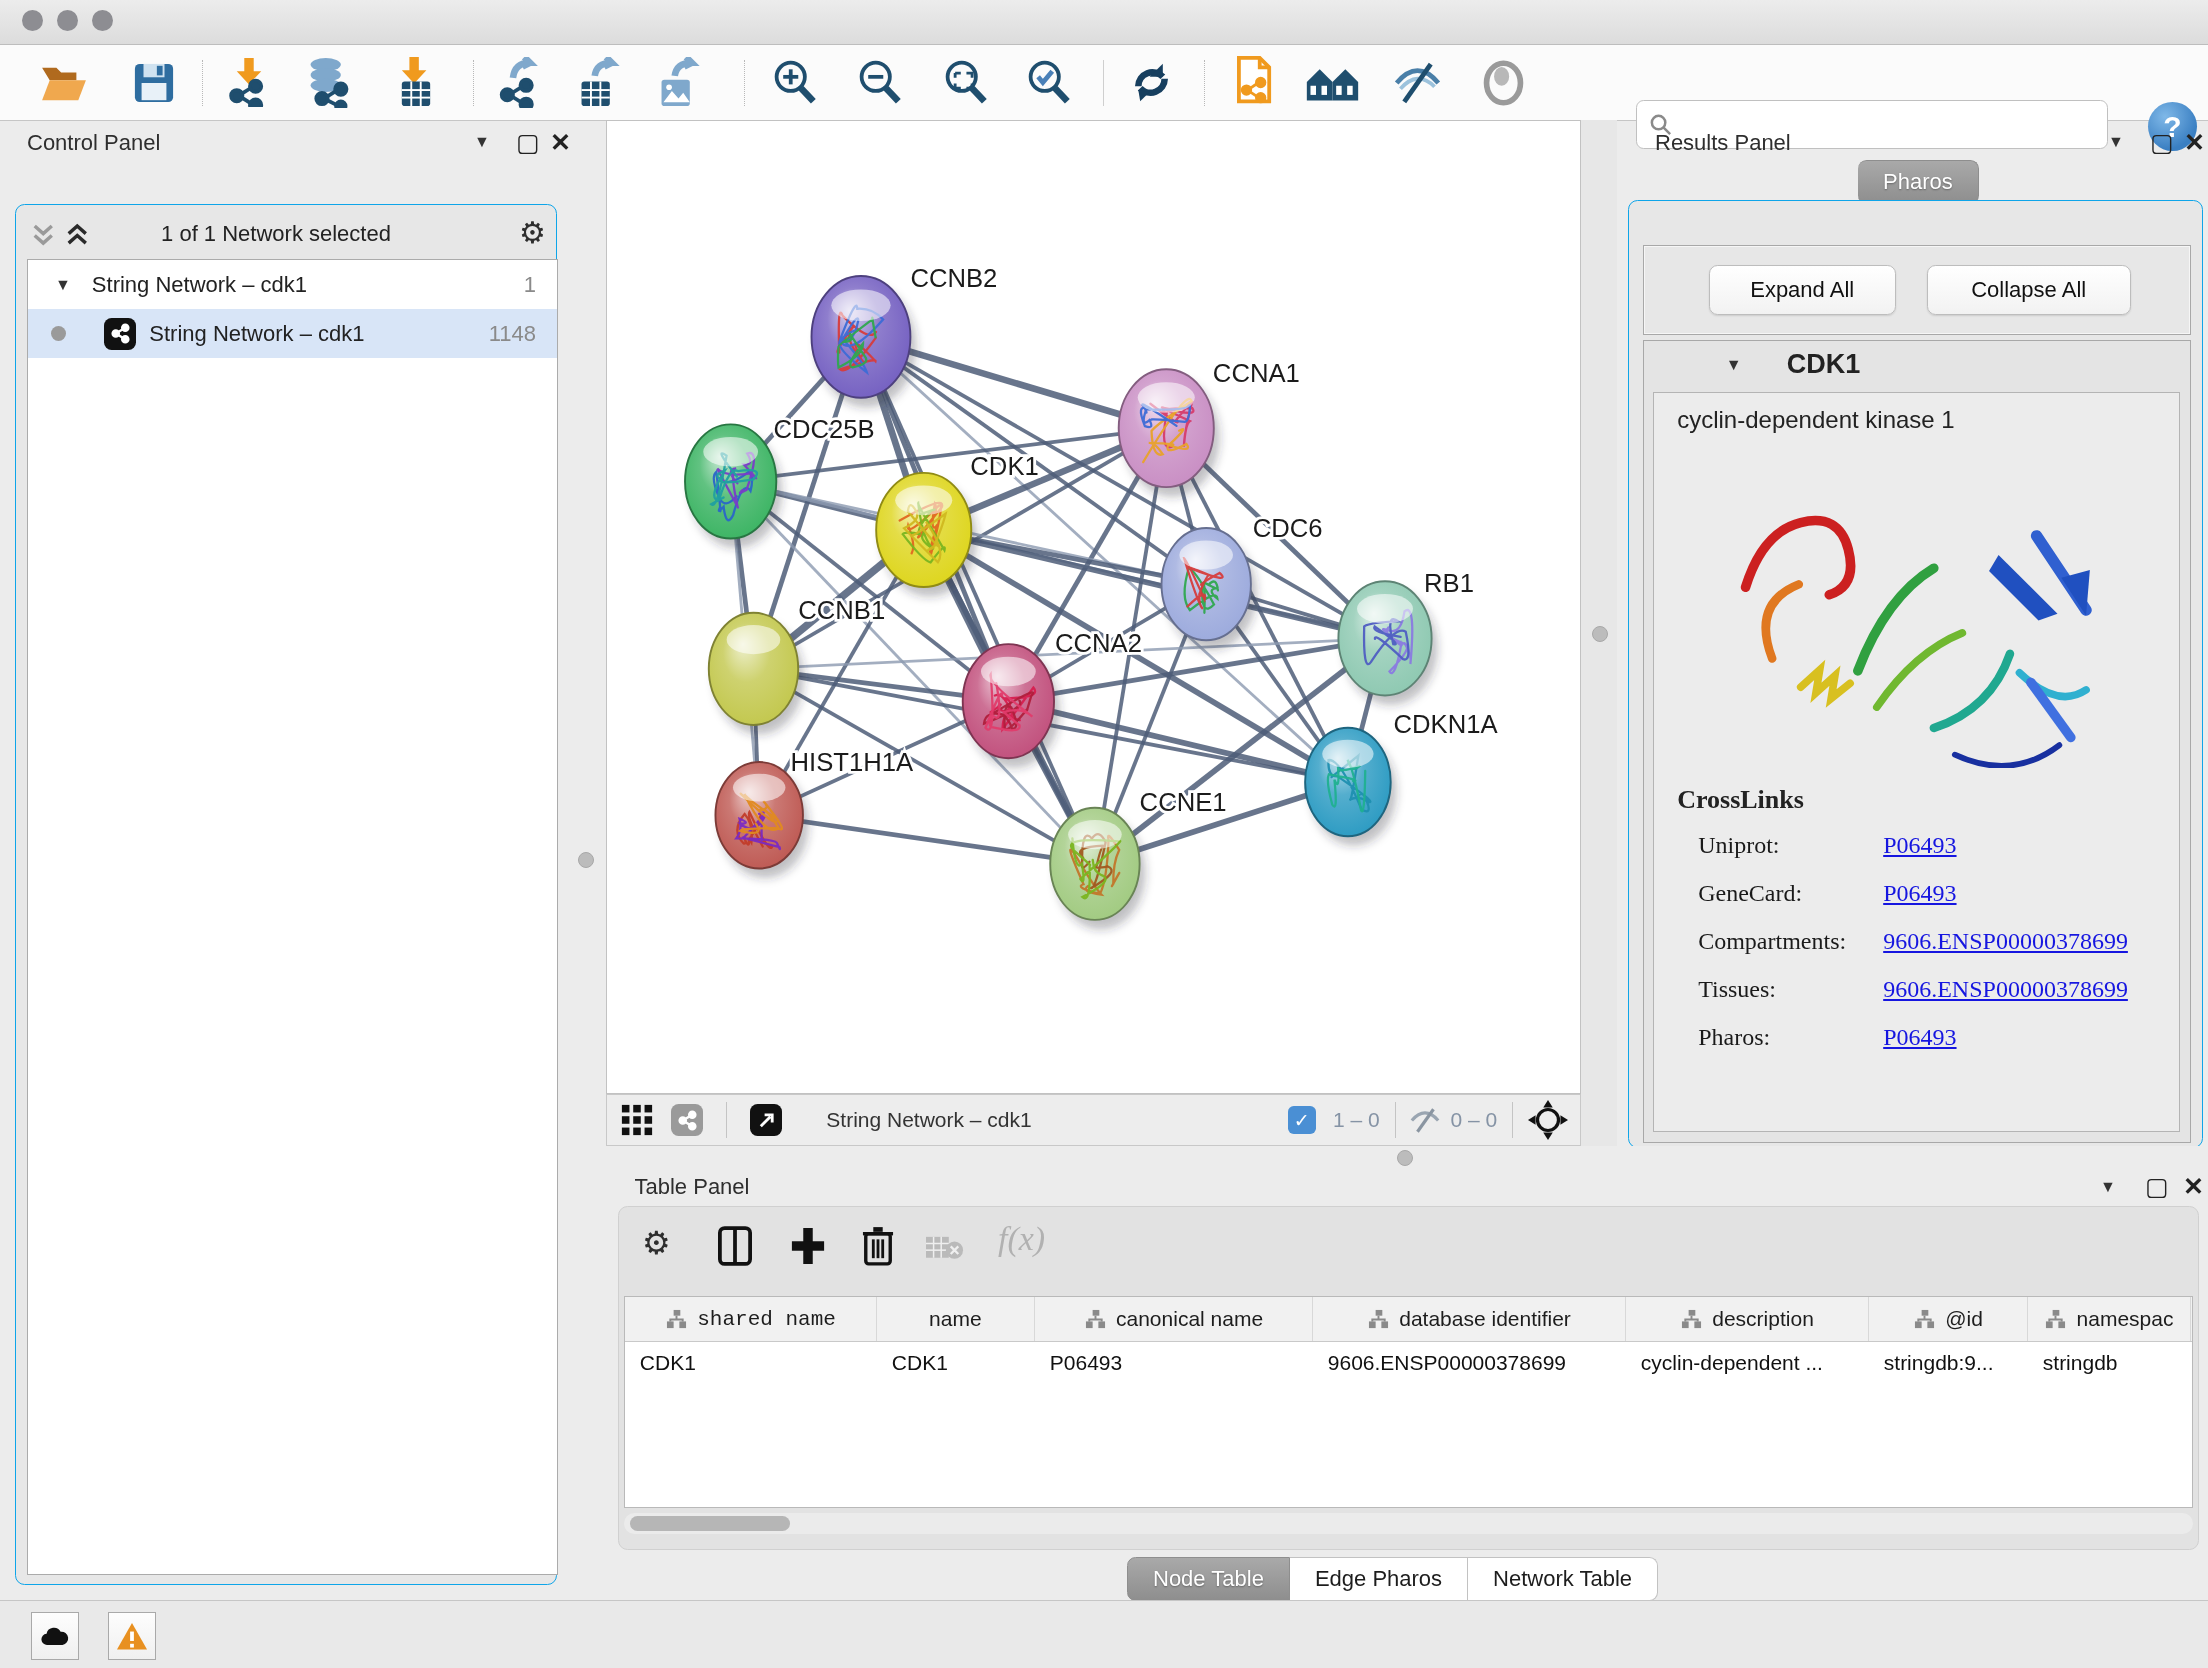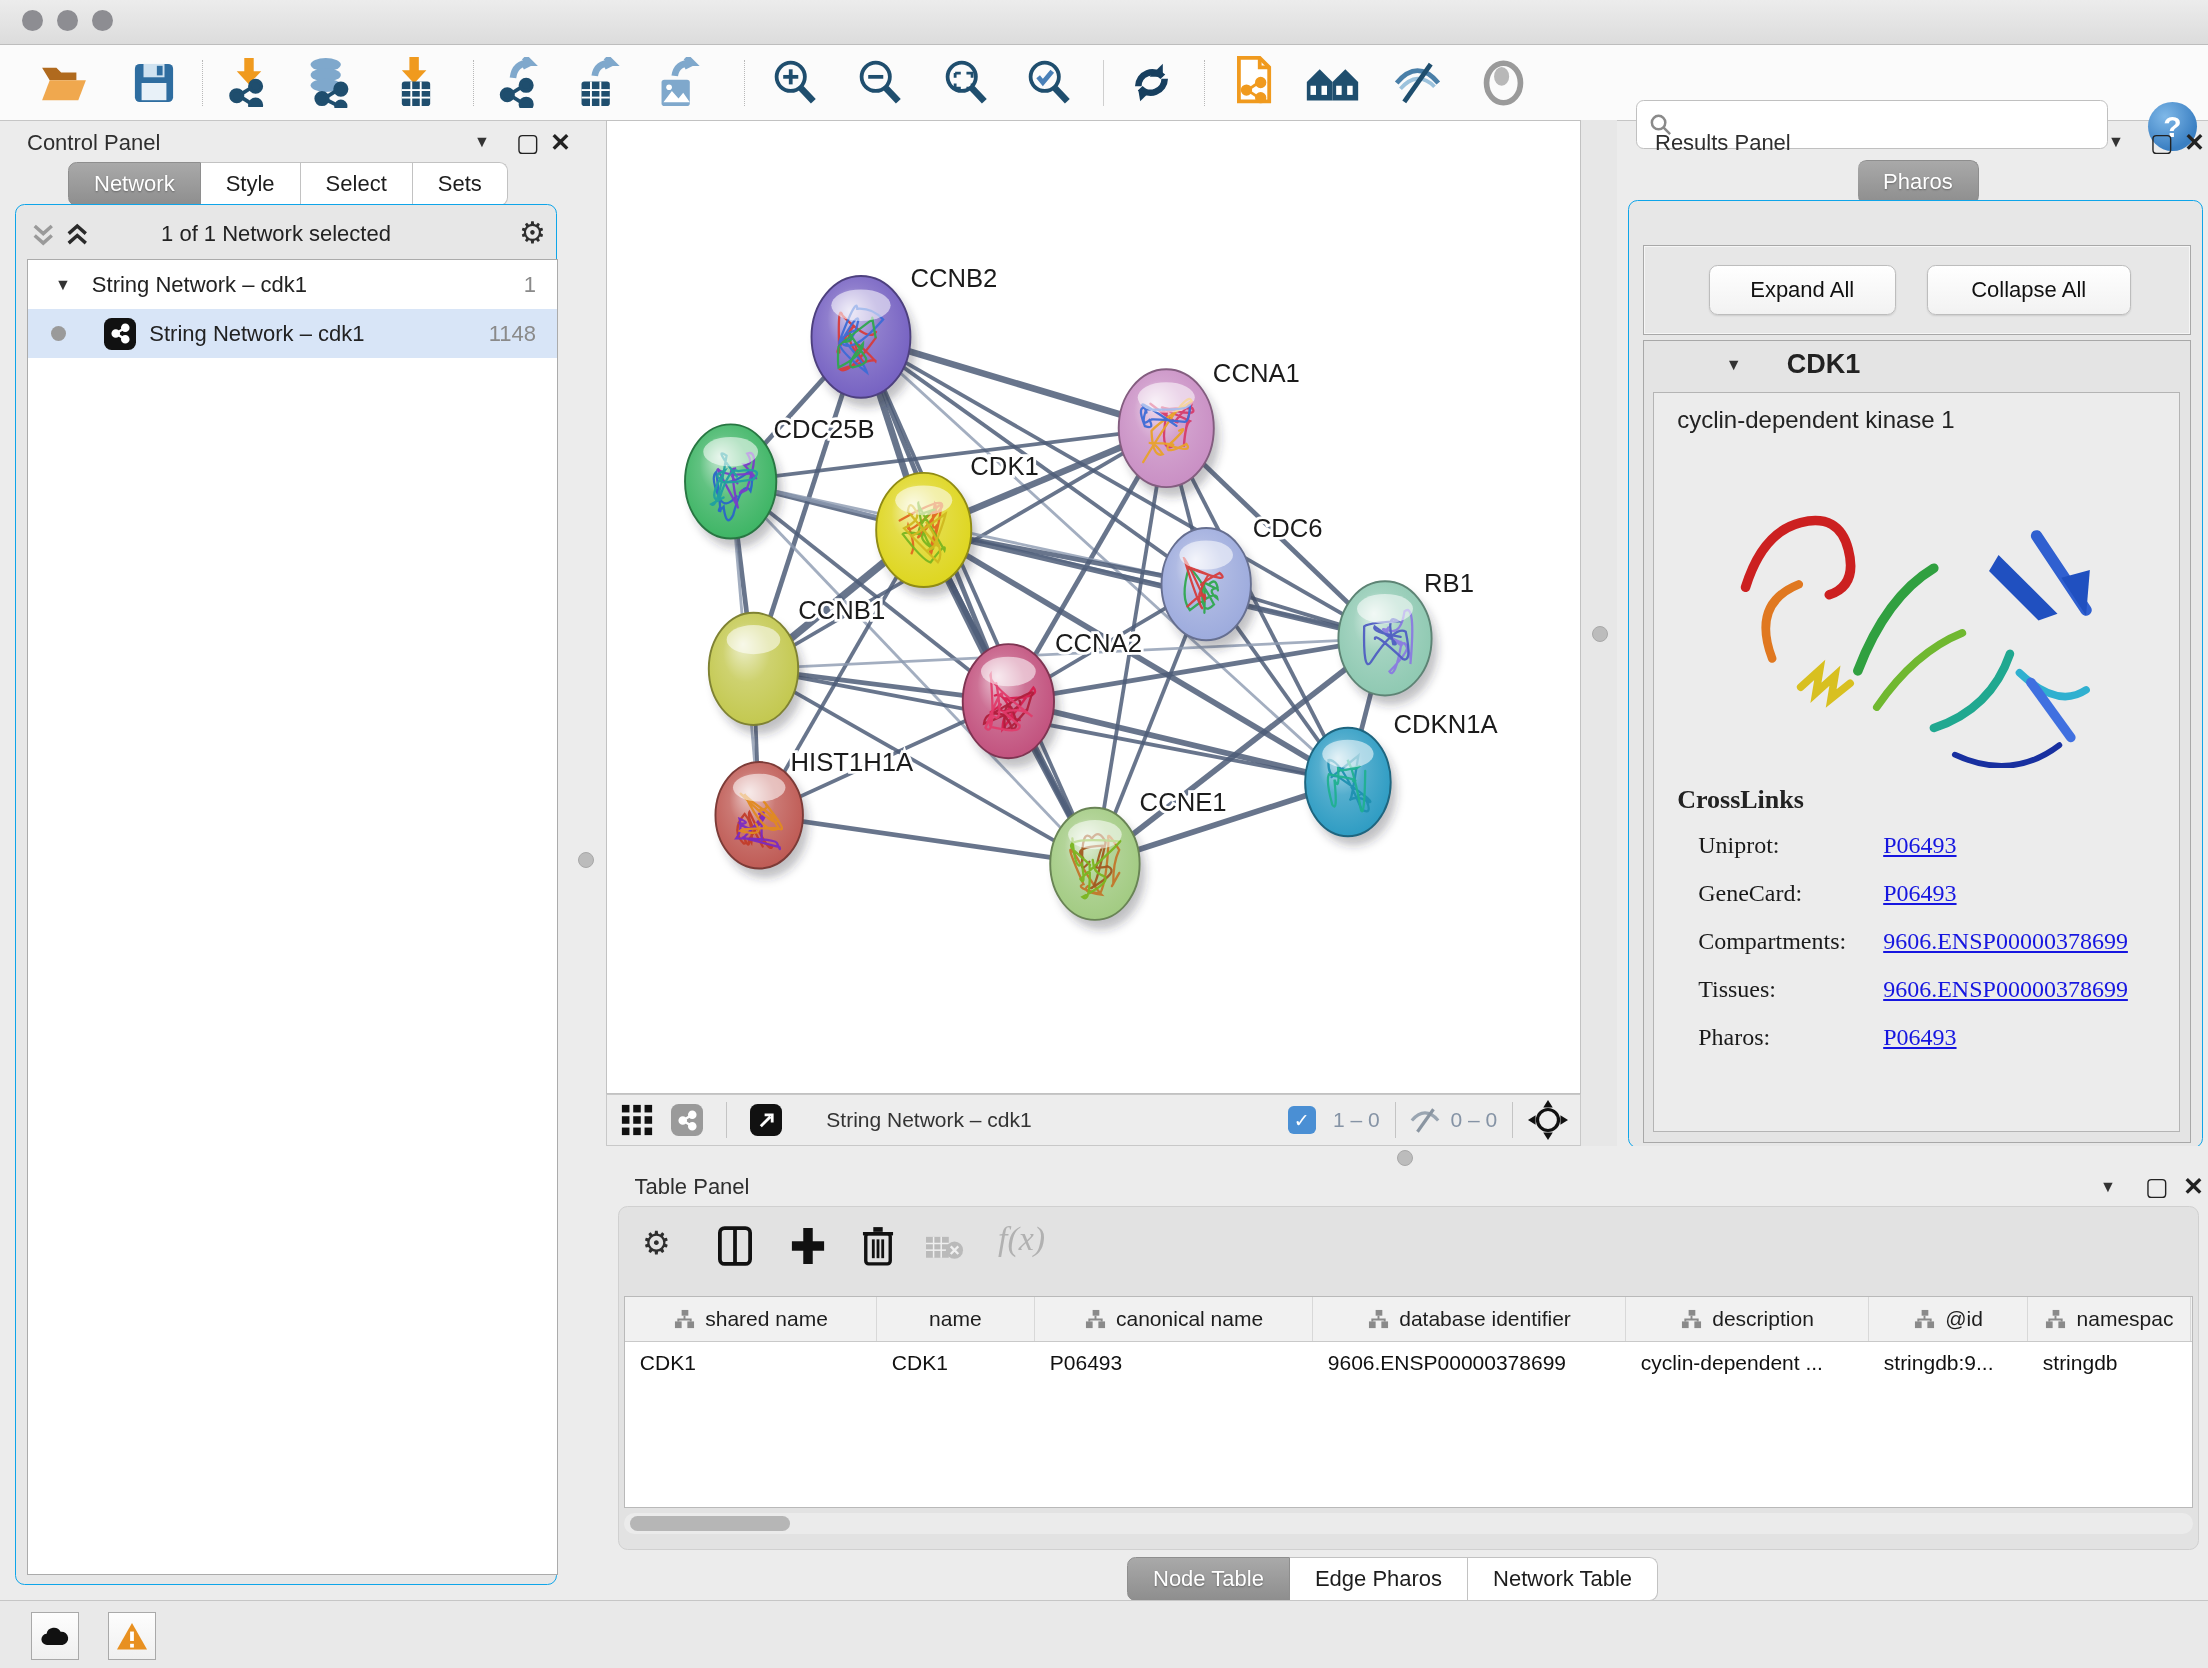--- a/index.html
+++ b/index.html
@@ -255,26 +255,20 @@
     <input style="border: none; outline: none; font-size: 21px; width: 399px; margin-left: 9.5px; background: transparent;" placeholder="">
   </div>
   <div class="abs helpbtn">?</div>
 </div>
 
 <div class="abs" style="left:0;top:120px;width:606px;height:1480px">
   <div class="abs panel-title" style="left:27px;top:9.5px">Control Panel</div>
   <span class="abs tri" style="left:474px;top:13.3px">▼</span>
   <span class="abs pt-ctrl" style="left:516px;top:7.6px;font-size:25px">▢</span>
   <span class="abs pt-ctrl" style="left:550px;top:7.6px;font-size:25px;font-weight:bold">✕</span>
-  <div class="abs tabgroup" style="left:68px;top:42px" id="cp-tabs">
-      <div class="tab active">Network</div>
-      <div class="tab">Style</div>
-      <div class="tab">Select</div>
-      <div class="tab">Sets</div>
-    </div>
   <div class="abs inner-panel" style="left:15px;top:84px;width:540px;height:1379px"></div>
   <svg class="abs" style="left:28.5px;top:103px" width="28.5" height="25" viewBox="0 0 30 26">
       <g fill="none" stroke="#9a9a9a" stroke-width="3.6">
         <path d="M6 3 l9 8 9 -8"></path>
         <path d="M6 13 l9 8 9 -8"></path>
       </g>
     </svg>
   <svg class="abs" style="left:63px;top:103px" width="28.5" height="25" viewBox="0 0 30 26">
       <g fill="none" stroke="#2a2a2a" stroke-width="3.6">
         <path d="M6 11 l9 -8 9 8"></path>
@@ -663,21 +657,21 @@
         <line x1="9" y1="3" x2="9" y2="25"></line>
         <line x1="17" y1="3" x2="17" y2="25"></line>
       </g>
       <circle cx="31" cy="17" r="9" fill="#8a8a8a"></circle>
       <path d="M27 13 l8 8 m0 -8 l-8 8" stroke="#fff" stroke-width="2.4"></path>
     </svg>
   <div class="abs disabled" style="left:379px;top:13.3px;font-family:'Liberation Serif',serif;font-style:italic;font-size:34px;color:#777">f(x)</div>
 
   <div class="abs" style="left:4.8px;top:89px;width:1569px;height:212px;background:#fff;border:1px solid #b9b9b9;box-sizing:border-box">
     <div class="th-row" id="tbl-head">
-        <div class="th" style="width: 252px;">
+        <div class="th" style="width: 252px; font-family: Liberation Mono, monospace;">
           <span>
             <svg width="23" height="21" viewBox="0 0 24 22">
               <g fill="#8a8a8a">
                 <rect x="9" y="1" width="7" height="6"></rect>
                 <rect x="2" y="13" width="7" height="7"></rect>
                 <rect x="15" y="13" width="7" height="7"></rect>
                 <path d="M12 7 v4 M5.5 13 v-2 h13 v2" stroke="#8a8a8a" stroke-width="2" fill="none"></path>
               </g>
             </svg>
           </span>

